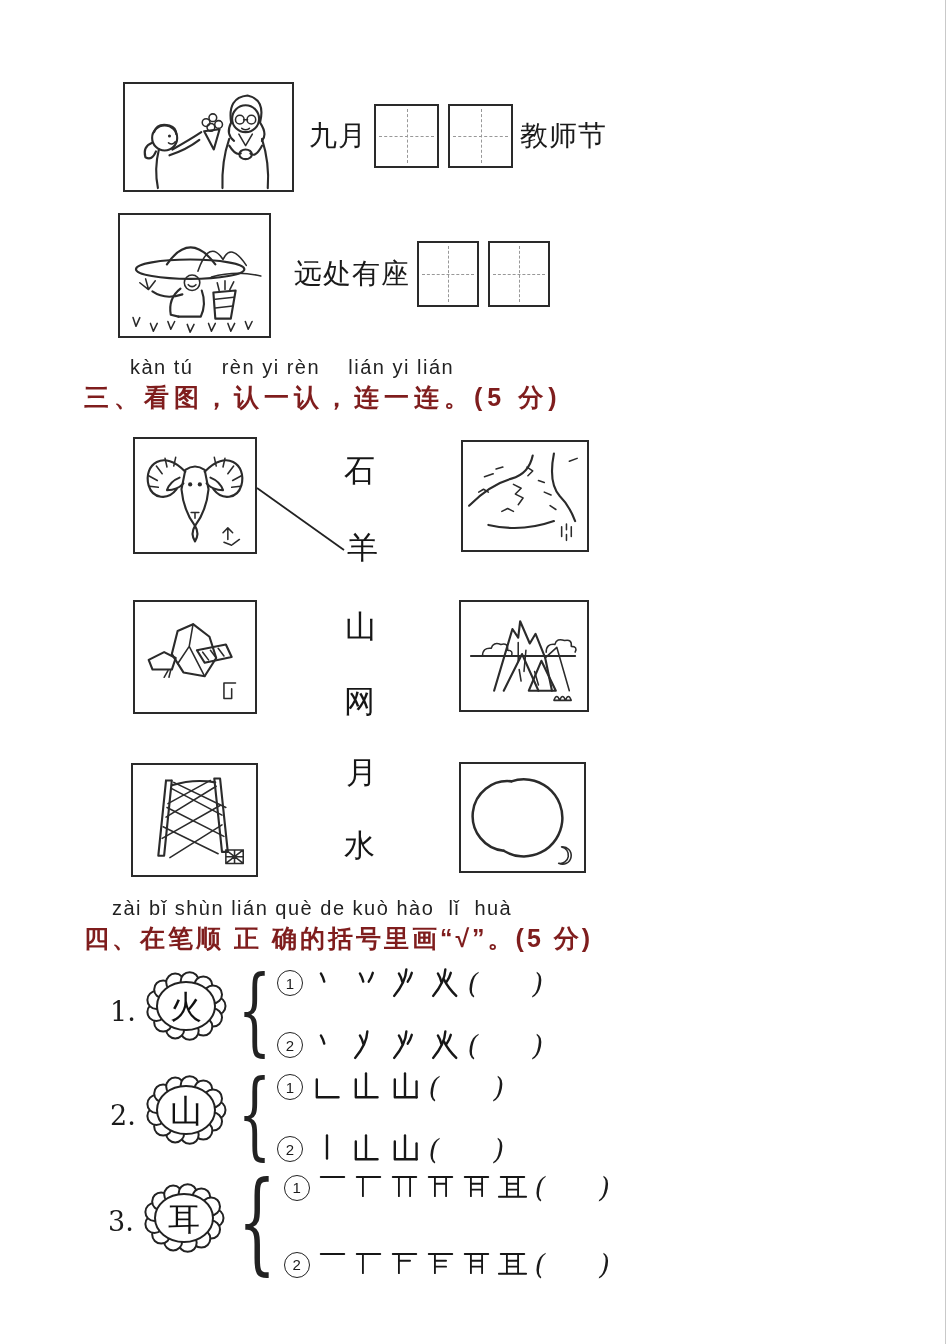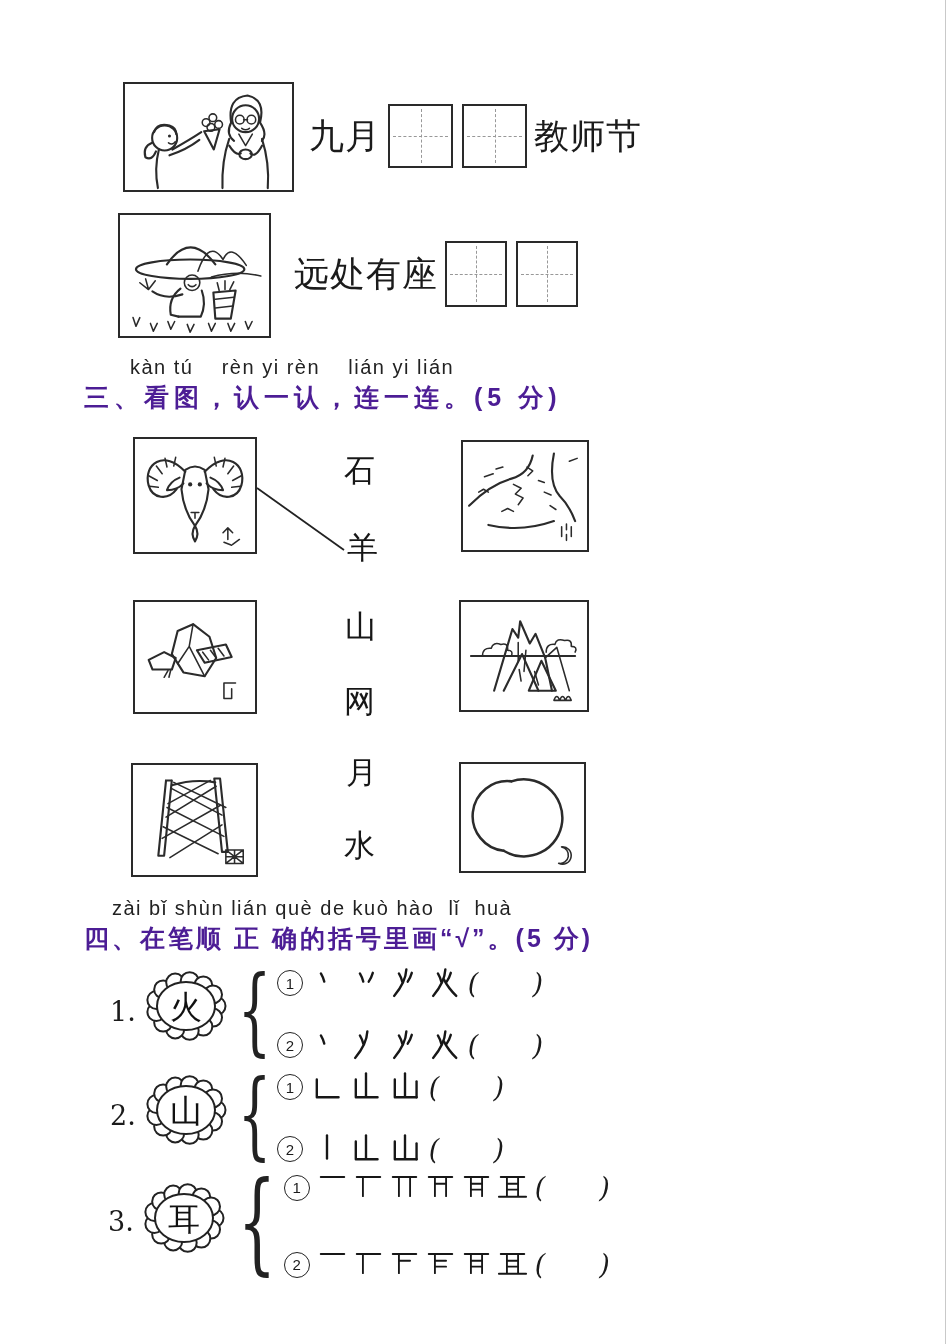--- a/index.html
+++ b/index.html
@@ -9,30 +9,30 @@
 
   
   .frame{position:absolute;border:2.5px solid #2a2a2a;background:#fff;box-sizing:border-box;}
   .frame svg{display:block;width:100%;height:100%;}
   .ink{stroke:#2b2b2b;fill:none;stroke-width:2.2;stroke-linecap:round;stroke-linejoin:round;}
   .ink-thin{stroke:#2b2b2b;fill:none;stroke-width:1.6;stroke-linecap:round;stroke-linejoin:round;}
   .dot{fill:#2b2b2b;stroke:none;}
 
   
   .fill-line{position:absolute;display:flex;align-items:center;column-gap:5px;}
-  .ftext{font-family:Liberation Sans, sans-serif;font-size:35px;letter-spacing:1px;white-space:nowrap;}
+  .ftext{font-family:Liberation Sans, sans-serif;font-size:28px;letter-spacing:1px;white-space:nowrap;}
   .tian{position:relative;border:2.2px solid #2a2a2a;background:#fff;box-sizing:border-box;margin:0 2px;}
   .row1 .tian{width:65px;height:64px;}
   .row2 .tian{width:62px;height:66px;}
   .tian .h{position:absolute;left:3px;right:3px;top:50%;border-top:1.5px dashed #989898;}
   .tian .v{position:absolute;top:3px;bottom:3px;left:50%;border-left:1.5px dashed #989898;}
 
   
   .pinyin{position:absolute;font-size:20px;letter-spacing:1.5px;white-space:pre;color:#222;}
-  .sec-title{position:absolute;font-size:25px;font-weight:700;letter-spacing:5px;white-space:pre;color:#4c1d95;}
+  .sec-title{position:absolute;font-size:25px;font-weight:700;letter-spacing:5px;white-space:pre;color:#7f1d1d;}
 
   
   .mchar{position:absolute;font-family:"DejaVu Serif",serif;font-size:31px;color:#161616;}
   .connector{position:absolute;left:255px;top:482px;}
 
   
   .question{position:absolute;display:flex;align-items:flex-start;}
   .qnum{font-family:"DejaVu Serif",serif;font-size:27px;margin-right:6px;}
   .badge{flex:0 0 auto;}
   .brace{font-family:"DejaVu Serif",serif;font-weight:400;line-height:0.92;

